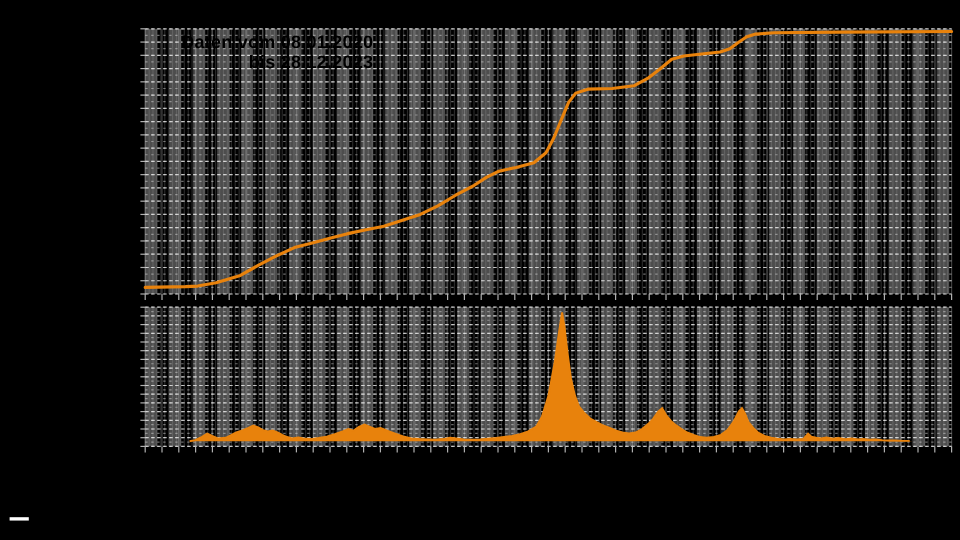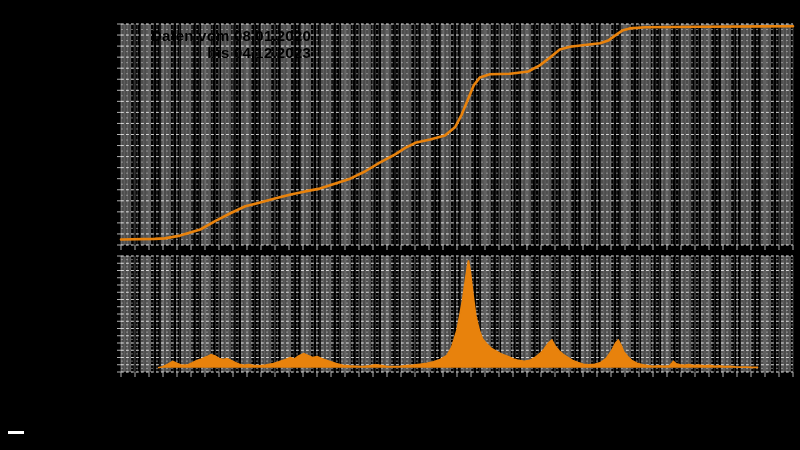--- a/index.html
+++ b/index.html
@@ -850,18 +850,18 @@
         <line x1="644.0" y1="116" x2="644.0" y2="121" stroke="#b0b0b0"></line>
         <line x1="658.0" y1="116" x2="658.0" y2="121" stroke="#b0b0b0"></line>
         <line x1="672.0" y1="116" x2="672.0" y2="121" stroke="#b0b0b0"></line>
         <polygon points="0.0,111.7 0.0,111.7 26.9,111.7 37.0,111.7 41.7,110.8 47.0,108.2 51.7,105.3 55.8,107.3 60.5,109.3 67.2,108.8 71.9,106.4 75.9,104.4 80.6,102.9 86.0,100.6 90.0,98.6 94.1,100.1 98.1,102.4 102.1,103.5 106.2,102.7 110.2,104.4 114.2,106.4 118.3,108.2 122.3,109.3 127.7,108.5 131.7,109.3 137.8,109.9 144.5,109.0 151.2,107.9 157.9,105.8 164.6,103.5 169.3,101.5 173.4,102.9 178.1,99.8 182.8,97.7 186.8,99.5 191.5,101.5 196.2,100.6 201.6,102.9 208.3,105.3 215.0,107.6 221.8,109.3 228.5,109.9 235.2,110.2 241.9,110.5 248.6,109.9 254.0,108.8 259.4,109.3 265.4,110.2 272.2,110.5 278.9,110.2 285.6,109.6 292.3,109.0 299.0,108.2 305.8,107.3 312.5,105.8 319.2,103.5 325.9,99.5 330.6,91.3 336.0,73.9 341.4,44.9 344.7,21.8 347.4,4.3 349.4,15.9 352.1,39.2 354.8,59.4 358.2,73.9 361.5,82.7 366.2,88.4 370.9,92.8 376.3,95.7 381.7,98.6 387.1,100.6 392.4,102.9 397.8,104.4 403.2,105.3 408.6,104.4 414.0,101.5 419.3,97.2 423.4,92.8 427.4,87.0 430.8,84.1 434.1,89.9 438.1,94.8 442.2,98.3 446.9,101.5 451.6,104.4 457.0,106.4 462.3,108.2 467.7,108.8 473.8,108.2 479.8,106.4 485.2,102.4 490.6,94.8 494.6,87.0 497.3,84.1 500.0,89.0 502.7,95.7 506.7,100.6 510.7,104.4 516.1,107.3 521.5,108.8 526.8,109.6 532.2,110.2 537.6,109.9 543.0,110.2 548.4,109.9 552.4,105.3 555.1,107.9 559.1,108.8 563.1,109.3 567.8,108.5 572.5,109.6 577.9,109.0 583.3,109.9 588.7,109.3 594.0,110.2 598.1,109.9 603.5,110.5 608.8,110.2 614.2,110.8 619.6,111.1 625.0,111.1 631.7,111.4 637.1,111.4 639.7,111.7 672.0,111.7 672.0,111.7" fill="#e8820c"></polygon>
         <polyline points="37.0,111.7 41.7,110.8 47.0,108.2 51.7,105.3 55.8,107.3 60.5,109.3 67.2,108.8 71.9,106.4 75.9,104.4 80.6,102.9 86.0,100.6 90.0,98.6 94.1,100.1 98.1,102.4 102.1,103.5 106.2,102.7 110.2,104.4 114.2,106.4 118.3,108.2 122.3,109.3 127.7,108.5 131.7,109.3 137.8,109.9 144.5,109.0 151.2,107.9 157.9,105.8 164.6,103.5 169.3,101.5 173.4,102.9 178.1,99.8 182.8,97.7 186.8,99.5 191.5,101.5 196.2,100.6 201.6,102.9 208.3,105.3 215.0,107.6 221.8,109.3 228.5,109.9 235.2,110.2 241.9,110.5 248.6,109.9 254.0,108.8 259.4,109.3 265.4,110.2 272.2,110.5 278.9,110.2 285.6,109.6 292.3,109.0 299.0,108.2 305.8,107.3 312.5,105.8 319.2,103.5 325.9,99.5 330.6,91.3 336.0,73.9 341.4,44.9 344.7,21.8 347.4,4.3 349.4,15.9 352.1,39.2 354.8,59.4 358.2,73.9 361.5,82.7 366.2,88.4 370.9,92.8 376.3,95.7 381.7,98.6 387.1,100.6 392.4,102.9 397.8,104.4 403.2,105.3 408.6,104.4 414.0,101.5 419.3,97.2 423.4,92.8 427.4,87.0 430.8,84.1 434.1,89.9 438.1,94.8 442.2,98.3 446.9,101.5 451.6,104.4 457.0,106.4 462.3,108.2 467.7,108.8 473.8,108.2 479.8,106.4 485.2,102.4 490.6,94.8 494.6,87.0 497.3,84.1 500.0,89.0 502.7,95.7 506.7,100.6 510.7,104.4 516.1,107.3 521.5,108.8 526.8,109.6 532.2,110.2 537.6,109.9 543.0,110.2 548.4,109.9 552.4,105.3 555.1,107.9 559.1,108.8 563.1,109.3 567.8,108.5 572.5,109.6 577.9,109.0 583.3,109.9 588.7,109.3 594.0,110.2 598.1,109.9 603.5,110.5 608.8,110.2 614.2,110.8 619.6,111.1 625.0,111.1 631.7,111.4 637.1,111.4" fill="none" stroke="#e8820c" stroke-width="1.6"></polyline>
       </svg>
   </div>
 
   <div id="chart-title">
     <div>Daten vom 08.01.2020</div>
-    <div>bis 04.12.2023</div>
+    <div>bis 28.12.2023</div>
   </div>
 
   <div id="legend-square"></div>
 
 </div>
 
 </body></html>

